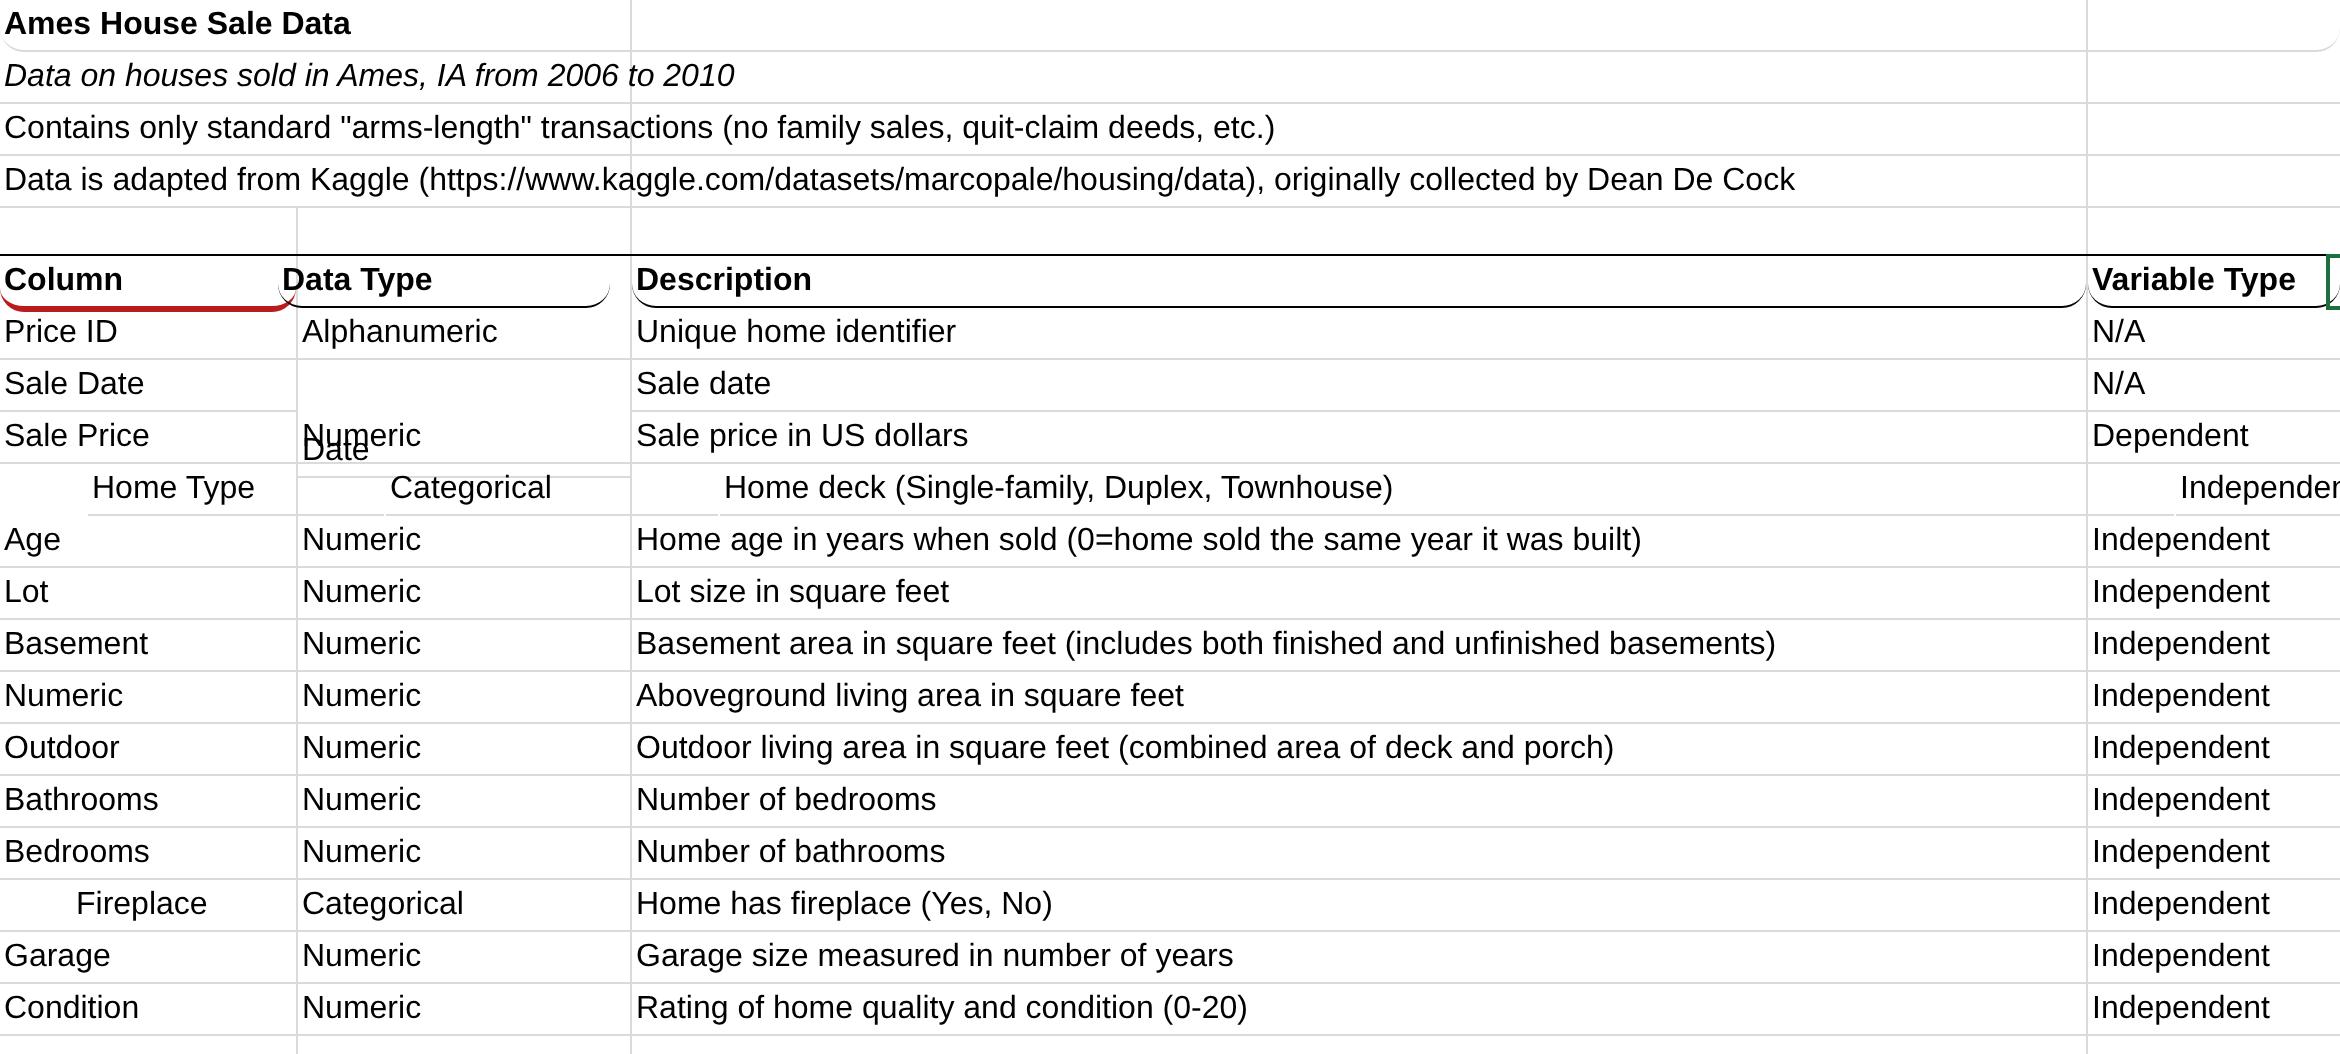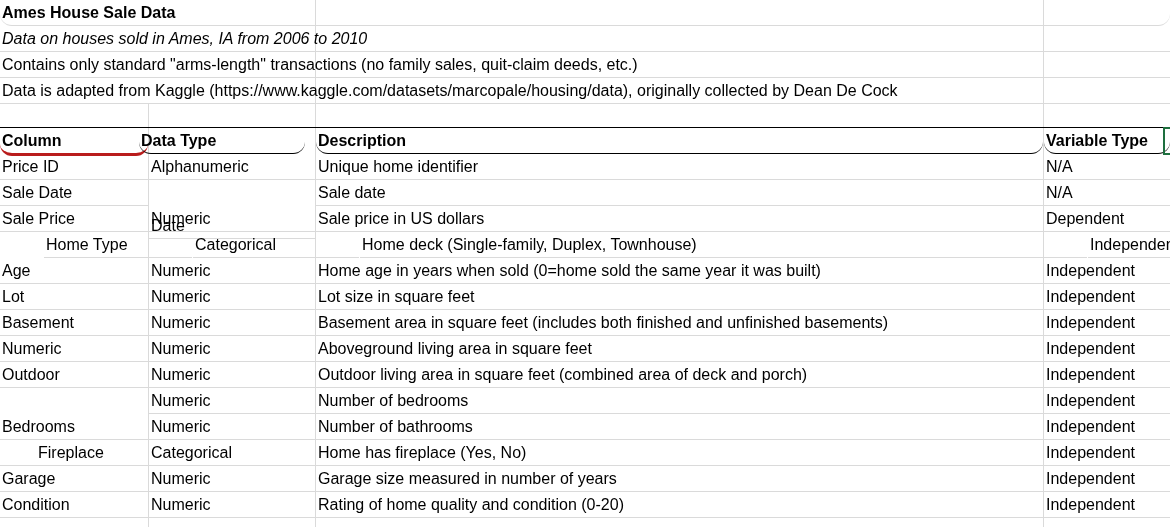--- a/index.html
+++ b/index.html
@@ -95,20 +95,21 @@
         <div class="cell" style="left: 316px; width: 725px;">Aboveground living area in square feet</div>
         <div class="cell" style="left: 1044px; width: 124px;">Independent</div>
       </div>
       <div class="row" style="top: 362px;">
         <div class="cell" style="left: 0px; width: 146px;">Outdoor</div>
         <div class="cell" style="left: 149px; width: 164px;">Numeric</div>
         <div class="cell" style="left: 316px; width: 725px;">Outdoor living area in square feet (combined area of deck and porch)</div>
         <div class="cell" style="left: 1044px; width: 124px;">Independent</div>
       </div>
       <div class="row" style="top: 388px;">
+        <div class="cell" style="left: 0px; width: 146px;">Bathrooms</div>
         <div class="cell" style="left: 149px; width: 164px;">Numeric</div>
         <div class="cell" style="left: 316px; width: 725px;">Number of bedrooms</div>
         <div class="cell" style="left: 1044px; width: 124px;">Independent</div>
       </div>
       <div class="row" style="top: 414px;">
         <div class="cell" style="left: 0px; width: 146px;">Bedrooms</div>
         <div class="cell" style="left: 149px; width: 164px;">Numeric</div>
         <div class="cell" style="left: 316px; width: 725px;">Number of bathrooms</div>
         <div class="cell" style="left: 1044px; width: 124px;">Independent</div>
       </div>

